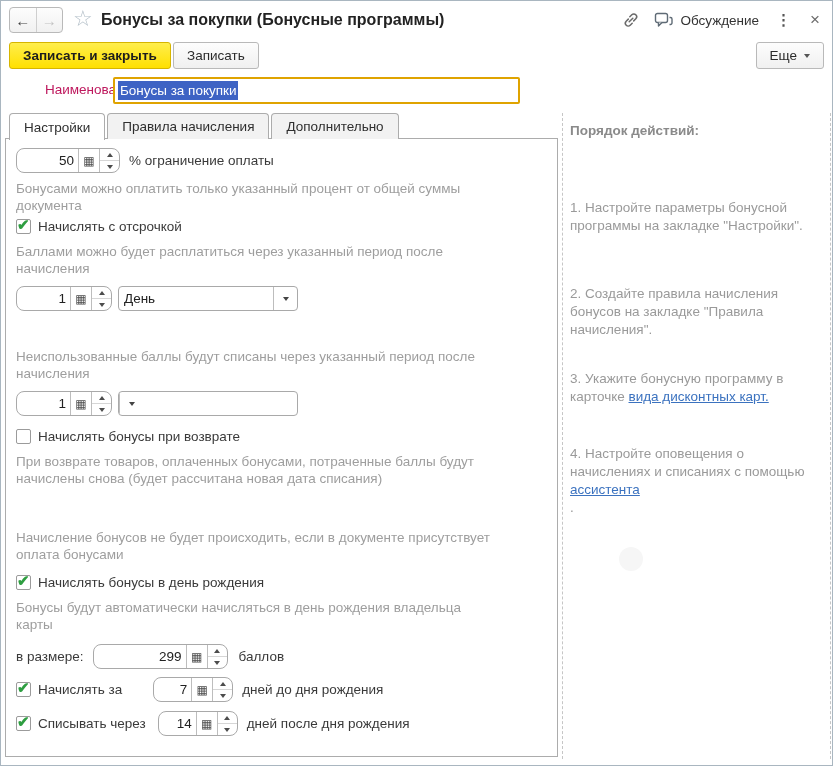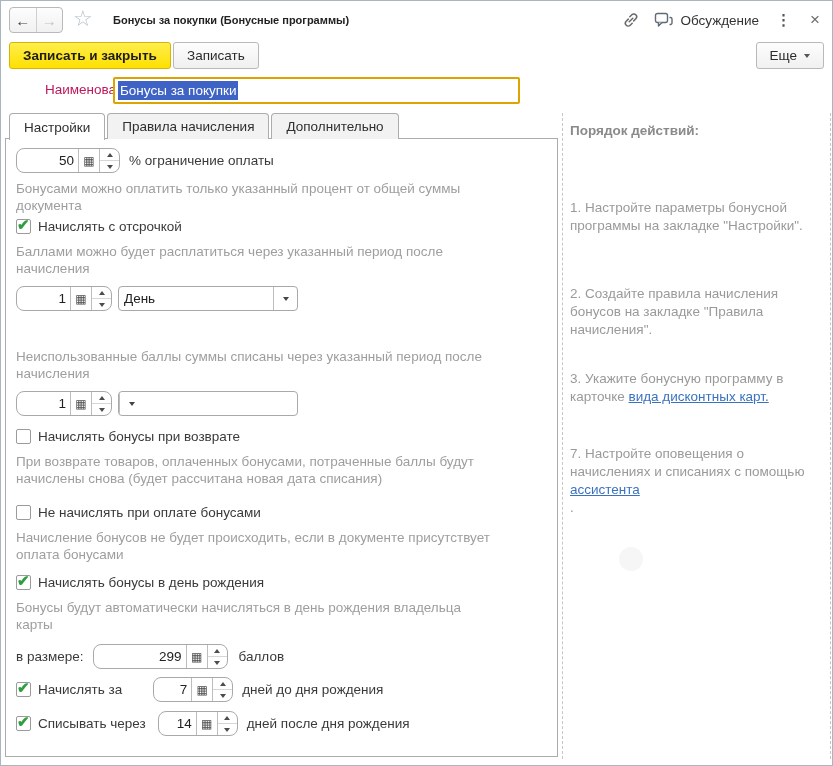--- a/index.html
+++ b/index.html
@@ -14,22 +14,22 @@
   .titlebar { position:absolute; left:0; top:0; width:100%; height:38px; background:#fff; }
   .navgroup {
     position:absolute; left:8px; top:6px; width:54px; height:26px;
     border:1px solid #b9b9b9; border-radius:4px; background:linear-gradient(#fdfdfd,#f1f1f1);
     display:flex;
   }
   .navbtn { flex:1; display:flex; align-items:center; justify-content:center;
     font-size:15px; font-weight:bold; color:#3f3f3f; cursor:pointer; }
   .navbtn.fwd { border-left:1px solid #cfcfcf; color:#c2c2c2; }
   .star { position:absolute; left:72px; top:5px; font-size:22px; color:#b3bfc8; line-height:26px; }
-  .wtitle { position:absolute; left:112px; top:0; height:38px; line-height:38px;
-    font-size:11px; font-weight:bold; color:#222; white-space:nowrap; }
+  .wtitle { position:absolute; left:100px; top:0; height:38px; line-height:38px;
+    font-size:16px; font-weight:bold; color:#222; white-space:nowrap; }
   .hdr-right { position:absolute; right:10px; top:0; height:38px; display:flex; align-items:center; gap:14px; }
   .hicon { display:flex; align-items:center; cursor:pointer; }
   .disc-label { font-size:13.5px; color:#333; margin-left:7px; }
   .vdots { font-size:15px; font-weight:bold; color:#555; letter-spacing:0; padding:0 3px; }
   .close-x { font-size:17px; color:#6d6d6d; padding:0 2px; }
 
   
   .cmdbar { position:absolute; left:0; top:38px; width:100%; height:34px; }
   .btn {
     height:27px; border:1px solid #b9b9b9; border-radius:3px;
@@ -222,21 +222,21 @@
           </span>
       </span>
       <span class="dd" style="width:180px; margin-left:6px;">
         <span class="dd-val">День</span>
         <span class="dd-btn">
             <i class="tri-dn"></i>
           </span>
       </span>
     </div>
 
-    <div class="hint" style="left:10px; top:209px;">Неиспользованные баллы суммы списаны через указанный период после начисления</div>
+    <div class="hint" style="left:10px; top:209px;">Неиспользованные баллы будут списаны через указанный период после начисления</div>
     <div class="row" style="left:10px; top:252px;">
       <span class="nw" style="width:96px;">
         <span class="nw-val">1</span>
         <span class="nw-calc">▦</span>
         <span class="nw-spin">
             <span class="nw-up">
               <i class="tri-up"></i>
             </span>
             <span class="nw-dn">
               <i class="tri-dn"></i>
@@ -249,24 +249,20 @@
           </span>
       </span>
     </div>
 
     <div class="row" style="left:10px; top:290px;">
       <span class="cb"></span>
       <span class="field-label">Начислять бонусы при возврате</span>
     </div>
     <div class="hint" style="left:10px; top:314px;">При возврате товаров, оплаченных бонусами, потраченные баллы будут начислены снова (будет рассчитана новая дата списания)</div>
 
-    <div class="row" style="left:10px; top:366px;">
-      <span class="cb"></span>
-      <span class="field-label">Не начислять при оплате бонусами</span>
-    </div>
     <div class="hint" style="left:10px; top:390px;">Начисление бонусов не будет происходить, если в документе присутствует оплата бонусами</div>
 
     <div class="row" style="left:10px; top:436px;">
       <span class="cb checked"></span>
       <span class="field-label">Начислять бонусы в день рождения</span>
     </div>
     <div class="hint" style="left:10px; top:460px;">Бонусы будут автоматически начисляться в день рождения владельца карты</div>
 
     <div class="row" style="left:10px; top:505px;">
       <span class="field-label">в размере:</span>
@@ -321,17 +317,17 @@
       <span class="field-label" style="margin-left:9px;">дней после дня рождения</span>
     </div>
 
   </div>
 
   <div class="action-panel">
     <div class="ap-title">Порядок действий:</div>
     <div class="ap-step" style="top:86px;">1. Настройте параметры бонусной программы на закладке "Настройки".</div>
     <div class="ap-step" style="top:172px;">2. Создайте правила начисления бонусов на закладке "Правила начисления".</div>
     <div class="ap-step" style="top:257px;"><span>3. Укажите бонусную программу в карточке </span><span class="ap-link">вида дисконтных карт.</span></div>
-    <div class="ap-step" style="top:332px;"><span>7. Настройте оповещения о начислениях и списаниях с помощью </span><span class="ap-link">ассистента</span><div>.</div></div>
+    <div class="ap-step" style="top:332px;"><span>4. Настройте оповещения о начислениях и списаниях с помощью </span><span class="ap-link">ассистента</span><div>.</div></div>
     <div class="faint-circle"></div>
   </div>
 
 </div>
 
 </body></html>

